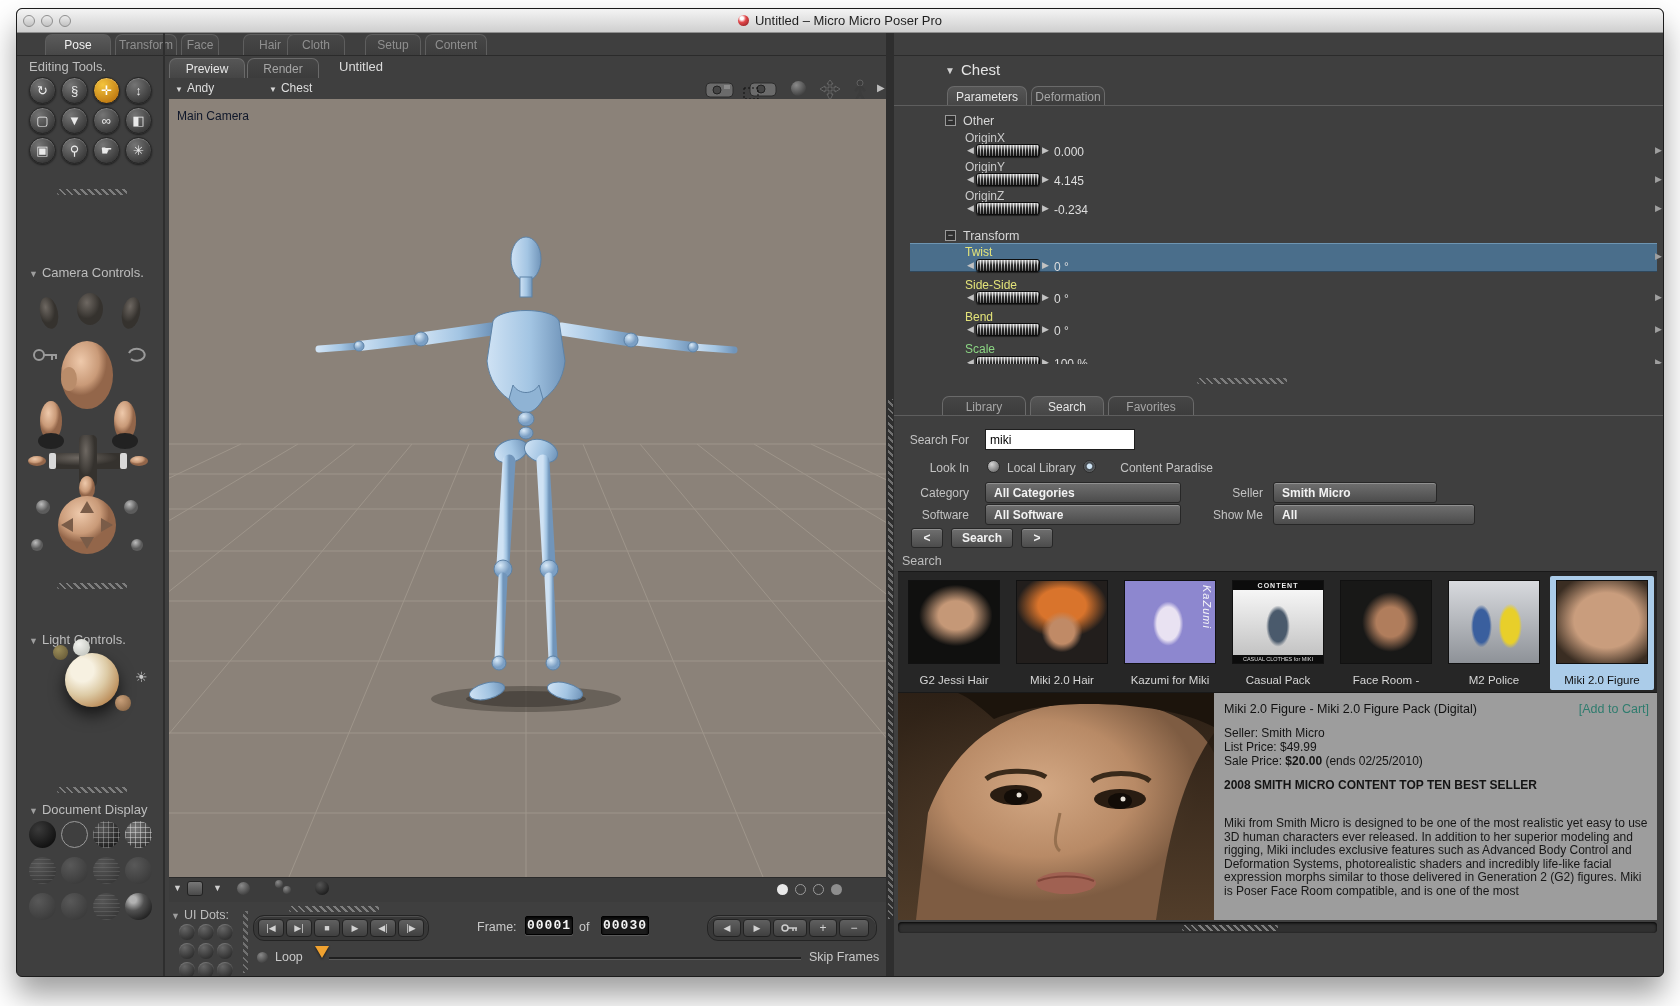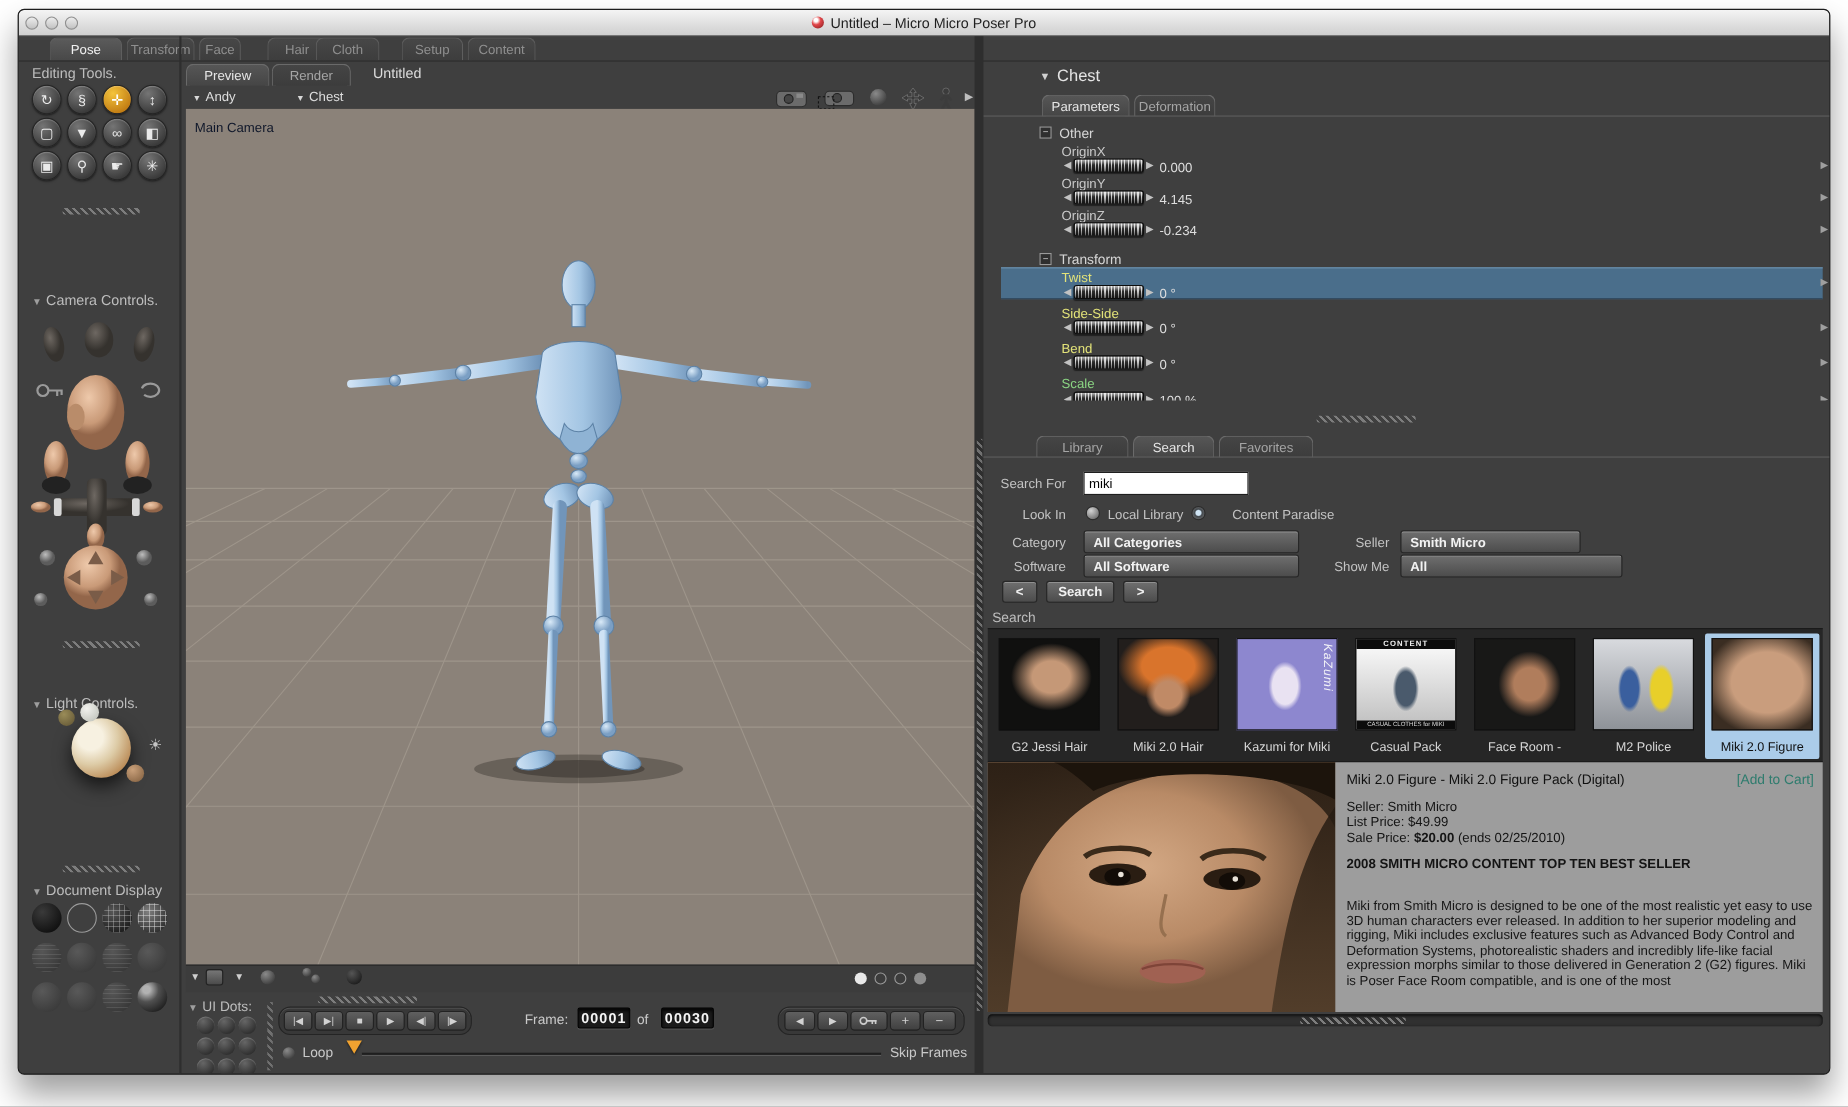--- a/index.html
+++ b/index.html
@@ -128,21 +128,21 @@
 .ptitle { position:absolute; left:10px; top:9px; font-size:12.5px; color:#111; }
 .cart { position:absolute; right:8px; top:9px; font-size:12.5px; color:#2f7c6e; }
 .pline { position:absolute; left:10px; font-size:12px; color:#141414; }
 .pbold { font-weight:bold; }
 .pdesc { position:absolute; left:10px; top:124px; width:424px; font-size:12px; line-height:13.5px; color:#161616; }
 .groove { position:absolute; background:#303030; border-radius:4px; box-shadow:inset 0 1px 3px #000; }
 
 
 .lcd { position:absolute; background:#1b1b1b; border:1px solid #000; border-radius:2px;
   box-shadow:inset 0 2px 3px rgba(0,0,0,.85), 0 1px 0 rgba(255,255,255,.14);
-  color:#f4f4f4; font-family:Liberation Sans, sans-serif; font-weight:bold; font-size:13px;
+  color:#f4f4f4; font-family:Liberation Mono, monospace; font-weight:bold; font-size:13px;
   text-align:center; line-height:17px; letter-spacing:1px; }
 .pill { position:absolute; background:#383838; border:1px solid #242424; border-radius:11px;
   box-shadow:inset 0 1px 0 rgba(255,255,255,.12); }
 .pbtn { position:absolute; height:18px; background:linear-gradient(#606060,#404040); border:1px solid #222;
   border-radius:4px; color:#d2d2d2; font-size:9px; display:flex; align-items:center; justify-content:center; }
 .tlabel { position:absolute; color:#c9c9c9; font-size:12.5px; }
 .dot9 { position:absolute; width:16px; height:16px; border-radius:50%;
   background:radial-gradient(circle at 35% 28%, #666, #2e2e2e 78%); box-shadow:inset 0 1px 1px rgba(255,255,255,.2); }
 .marker { position:absolute; width:0; height:0; border-left:7px solid transparent; border-right:7px solid transparent;
   border-top:12px solid #f0a230; filter:drop-shadow(0 1px 1px rgba(0,0,0,.6)); }

